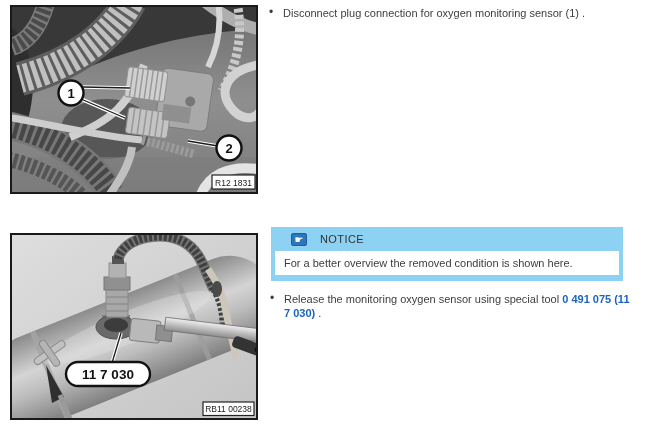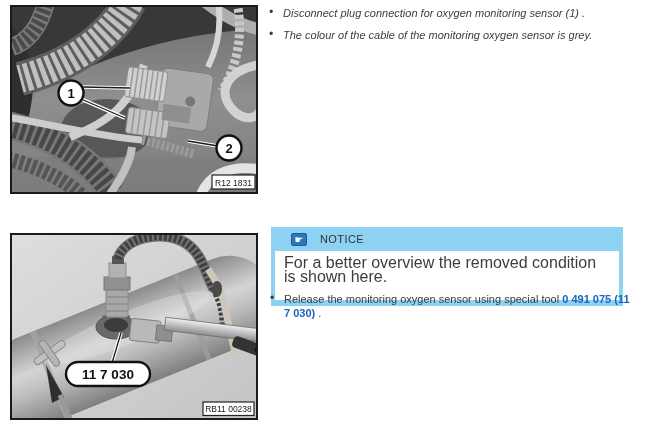--- a/index.html
+++ b/index.html
@@ -9,33 +9,33 @@
     font-family:"Liberation Sans", sans-serif; color:#3d3d3d; overflow:hidden;
   }
   .photo {
     position:absolute; border:2px solid #1a1a1a; background:#a8a8a8; overflow:hidden;
   }
   #fig1 { left:10px; top:5px;   width:248px; height:189px; }
   #fig2 { left:10px; top:233px; width:248px; height:187px;text-align:center; }
   .photo svg { display:block; width:100%; height:100%; }
 
   .bullets { position:absolute; list-style:none; font-size:11px; line-height:14px; }
-  #bullets-top   { left:268px; top:6px;   width:375px;font-style:italic; }
+  #bullets-top   { left:268px; top:6px;   width:375px; }
   #bullet-release{ left:269px; top:292px; width:368px; }
   .bullets li { position:relative; padding-left:15px; margin-bottom:8px; }
   .bullets li::before { content:"\2022"; position:absolute; left:1px; top:-1px; font-size:12px; color:#3d3d3d; }
 
   .notice { position:absolute; left:271px; top:227px; width:352px; background:#8dd2f2; padding-bottom:6px; }
   .notice-header { height:24px; display:flex; align-items:center; }
   .notice-icon {
     margin-left:20px; width:16px; height:13px; background:#2b77bd; border:1px solid #1d5e9b;
     border-radius:2px; color:#ffffff; font-size:10px; line-height:11px; text-align:center;
   }
   .notice-title { margin-left:13px; font-weight:normal; font-size:11px; color:#333333; letter-spacing:0.4px; }
-  .notice-body { margin:0 4px; background:#ffffff; padding:5px 9px 16px 9px; font-size:16px; line-height:14px; color:#3d3d3d; }
+  .notice-body { margin:0 4px; background:#ffffff; padding:5px 9px 5px 9px; font-size:11px; line-height:14px; color:#3d3d3d; }
 
   .tool-link { color:#1b65be; font-weight:bold; text-decoration:none; cursor:pointer; }
 
   .callout-circle { fill:#ffffff; stroke:#111111; stroke-width:2.4; }
   .callout-num { font-family:"Liberation Sans", sans-serif; font-size:13px; font-weight:bold; fill:#111111; text-anchor:middle; }
   .leader-casing { stroke:#ffffff; stroke-width:3.6; fill:none; }
   .leader-core { stroke:#1a1a1a; stroke-width:1.3; fill:none; }
   .ref-box { fill:#ffffff; stroke:#222222; stroke-width:1.2; }
   .ref-text { font-family:"Liberation Sans", sans-serif; font-size:8.5px; fill:#222222; text-anchor:middle; }
   .tool-oval { fill:#ffffff; stroke:#111111; stroke-width:2.4; }
@@ -195,23 +195,20 @@
         <rect x="191" y="167" width="51" height="13.5" class="ref-box"></rect>
         <text x="216.5" y="177" class="ref-text">RB11 00238</text>
       </g>
     </svg>
   </figure>
 
   <ul class="bullets" id="bullets-top">
     <li>
       <span>Disconnect plug connection for oxygen monitoring sensor (1) .</span>
     </li>
-    <li>
-      <span>The colour of the cable of the monitoring oxygen sensor is grey.</span>
-    </li>
   </ul>
 
   <div class="notice">
     <div class="notice-header">
       <span class="notice-icon">☛</span>
       <span class="notice-title">NOTICE</span>
     </div>
     <div class="notice-body">
       <span>For a better overview the removed condition is shown here.</span>
     </div>

